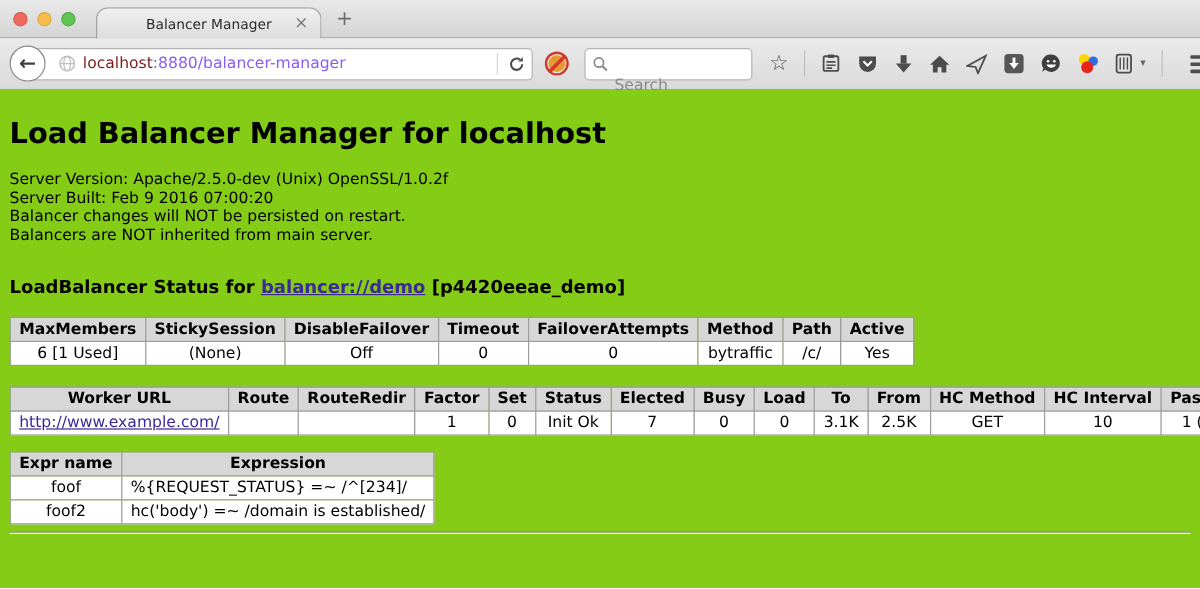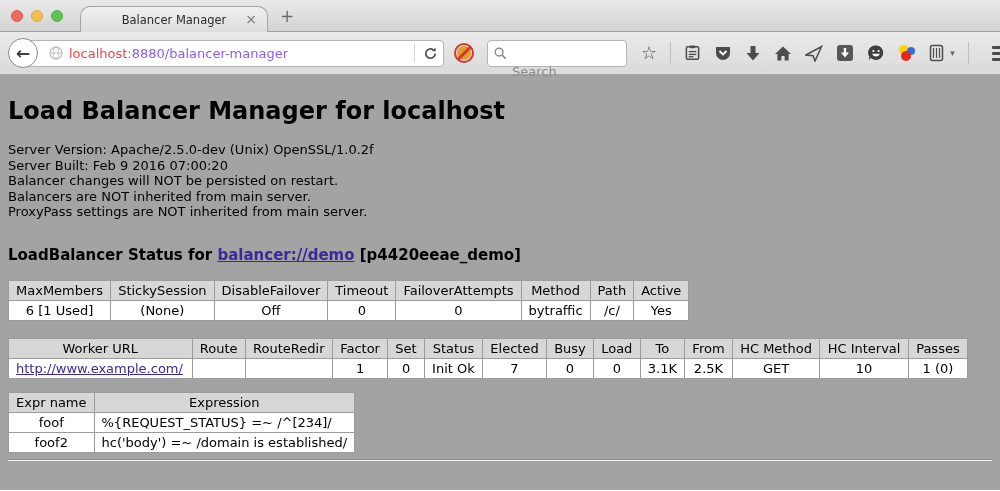--- a/index.html
+++ b/index.html
@@ -20,21 +20,21 @@
   .tab-close { position:absolute; right:10px; top:4px; font-size:14px; color:#777; line-height:16px; cursor:default; }
   .newtab { position:absolute; left:280px; top:6px; font-size:17px; color:#6d6d6d; }
 
   
   .navbar { height:43px; background:linear-gradient(#eaeaea,#dadada); border-bottom:1px solid #a9a9a9; display:flex; align-items:center; padding:0 8px; position:relative; }
   .back-btn { width:30px; height:30px; border-radius:50%; background:#fff; border:1px solid #8a8a8a; display:flex; align-items:center; justify-content:center; z-index:2; flex:0 0 auto; }
   .back-btn .glyph { font-size:17px; font-weight:bold; color:#3f3f3f; line-height:1; }
   .urlbar { height:27px; background:#fff; border:1px solid #b5b5b5; border-radius:4px; margin-left:-14px; padding-left:22px; width:420px; display:flex; align-items:center; flex:0 0 auto; }
   .url-globe { margin:0 6px 0 2px; flex:0 0 auto; opacity:.55; }
   .url-text { font-size:13px; white-space:nowrap; overflow:hidden; flex:1 1 auto; }
-  .url-domain { color:#ef4444; }
+  .url-domain { color:#7f1d1d; }
   .url-rest { color:#8b5cf6; }
   .url-divider { width:1px; height:18px; background:#d7d7d7; margin:0 2px; }
   .reload-btn { width:26px; display:flex; align-items:center; justify-content:center; color:#4c4c4c; }
   .block-btn { margin-left:9px; width:22px; height:22px; position:relative; flex:0 0 auto; }
   .block-orange { position:absolute; left:4px; top:4px; width:14px; height:14px; border-radius:50%; background:#e89a2f; }
   .block-ring { position:absolute; left:1px; top:1px; width:20px; height:20px; border:2.5px solid #cf3a2d; border-radius:50%; }
   .block-slash { position:absolute; left:2px; top:9.5px; width:18px; height:2.5px; background:#cf3a2d; transform:rotate(-45deg); }
   .searchbar { height:27px; width:140px; background:#fff; border:1px solid #b5b5b5; border-radius:4px; margin-left:12px; display:flex; align-items:center; padding:0 6px; flex:0 0 auto; }
   .searchbar input { border:none; outline:none; width:100px; font-size:13px; color:#333; font-family:inherit; background:transparent; margin-left:5px;margin-top:36px; }
   .searchbar input::placeholder { color:#8a8a8a; }
@@ -44,28 +44,28 @@
   .caret { font-size:9px; color:#666; margin-left:-7px; }
   .hamburger { display:flex; flex-direction:column; gap:3px; margin-left:10px; }
   .hamburger i { width:17px; height:3px; background:#4c4c4c; border-radius:1px; }
   .dots { position:relative; width:18px; height:18px; }
   .dots i { position:absolute; border-radius:50%; }
   .dot-y { width:9px; height:9px; background:#ffd400; left:1px; top:1px; }
   .dot-b { width:8px; height:8px; background:#2f6ee0; left:9px; top:3px; }
   .dot-r { width:10px; height:10px; background:#e8251c; left:3px; top:7px; }
 
   
-  .content { background:#a3a3a3; height:415px; padding:0 8px; color:#000; }
+  .content { background:#84cc16; height:415px; padding:0 8px; color:#000; }
   h1.page-title { font-size:24px; line-height:28px; padding-top:22px; font-weight:bold; }
   .info { margin-top:17px; font-size:13px; line-height:15.5px; }
   .status-h { margin-top:26px; font-size:15px; font-weight:bold; }
   a.plink { color:#3c2899; text-decoration:underline; }
   table { border-collapse:collapse; font-size:13px; margin-top:16px; border:1px solid #767676; }
   th,td { border:1px solid #9c9c9c; padding:2px 7px; text-align:center; white-space:nowrap; }
-  th { background:#d7d7d7; font-weight:normal; }
+  th { background:#d7d7d7; font-weight:bold; }
   td { background:#fff; }
   .balancer-table { width:614px; }
   .worker-table { width:960px; margin-top:17px; }
   .health-table { width:311px; margin-top:13px; }
   td.left { text-align:left; }
   .bottom-rule { margin-top:6px; border:none; border-top:1px solid #8c8c8c; border-bottom:1px solid #f2f2f2; height:0; }
   svg { display:block; }
 </style>
 </head>
 <body>
@@ -195,21 +195,20 @@
   </div>
 
   <div class="content">
     <h1 class="page-title">Load Balancer Manager for localhost</h1>
 
     <div class="info">
       <div>Server Version: Apache/2.5.0-dev (Unix) OpenSSL/1.0.2f</div>
       <div>Server Built: Feb 9 2016 07:00:20</div>
       <div>Balancer changes will NOT be persisted on restart.</div>
       <div>Balancers are NOT inherited from main server.</div>
-      <div>ProxyPass settings are NOT inherited from main server.</div>
     </div>
 
     <div class="status-h"><span>LoadBalancer Status for </span><a href="#" class="plink">balancer://demo</a><span> [p4420eeae_demo]</span></div>
 
     <table class="balancer-table">
       <tbody>
           <tr>
         <th>MaxMembers</th>
         <th>StickySession</th>
         <th>DisableFailover</th>

